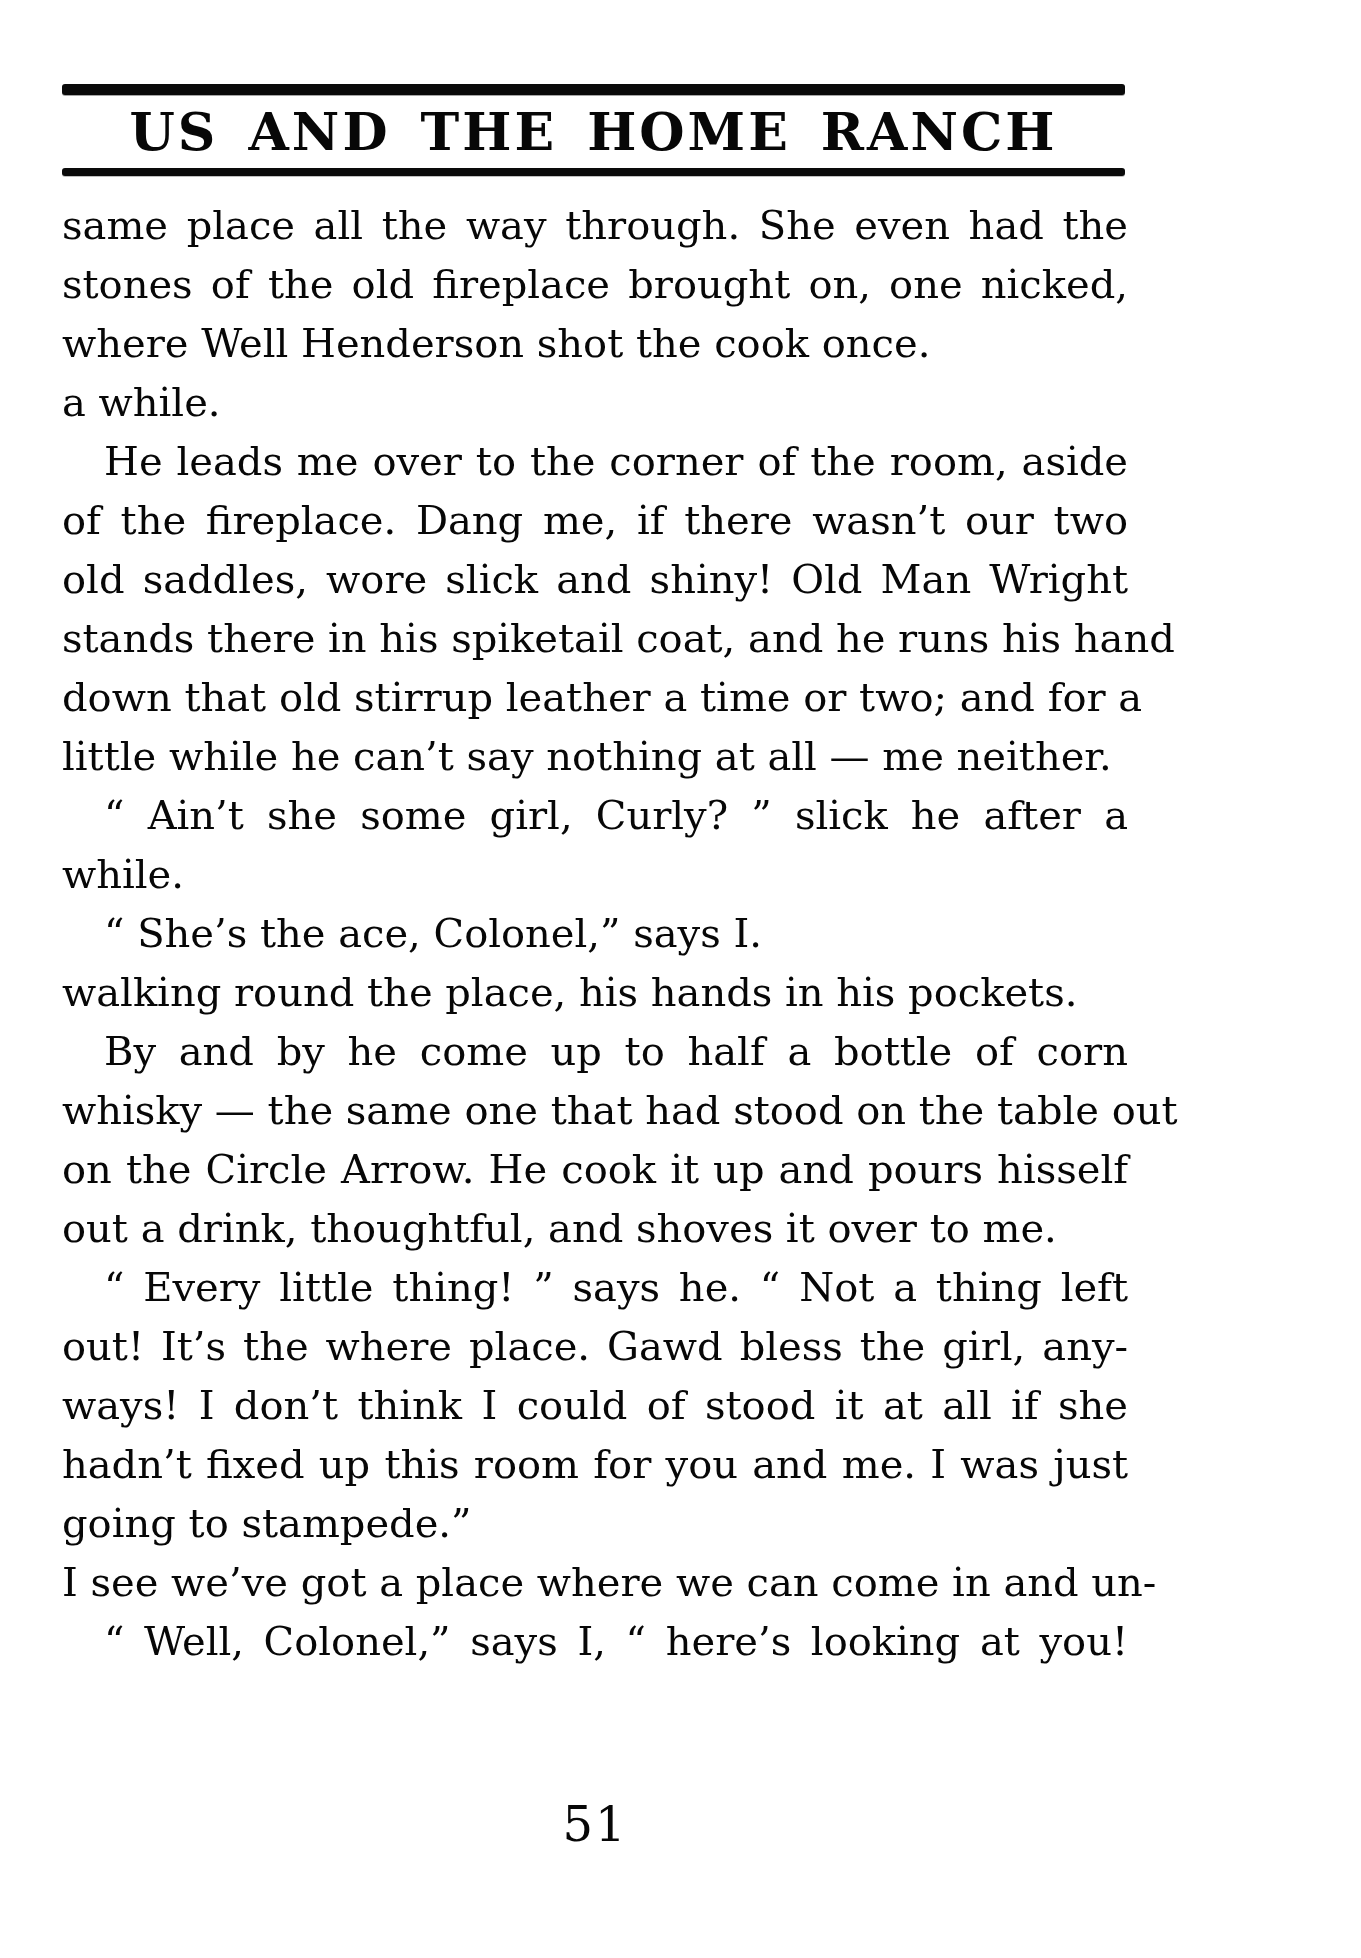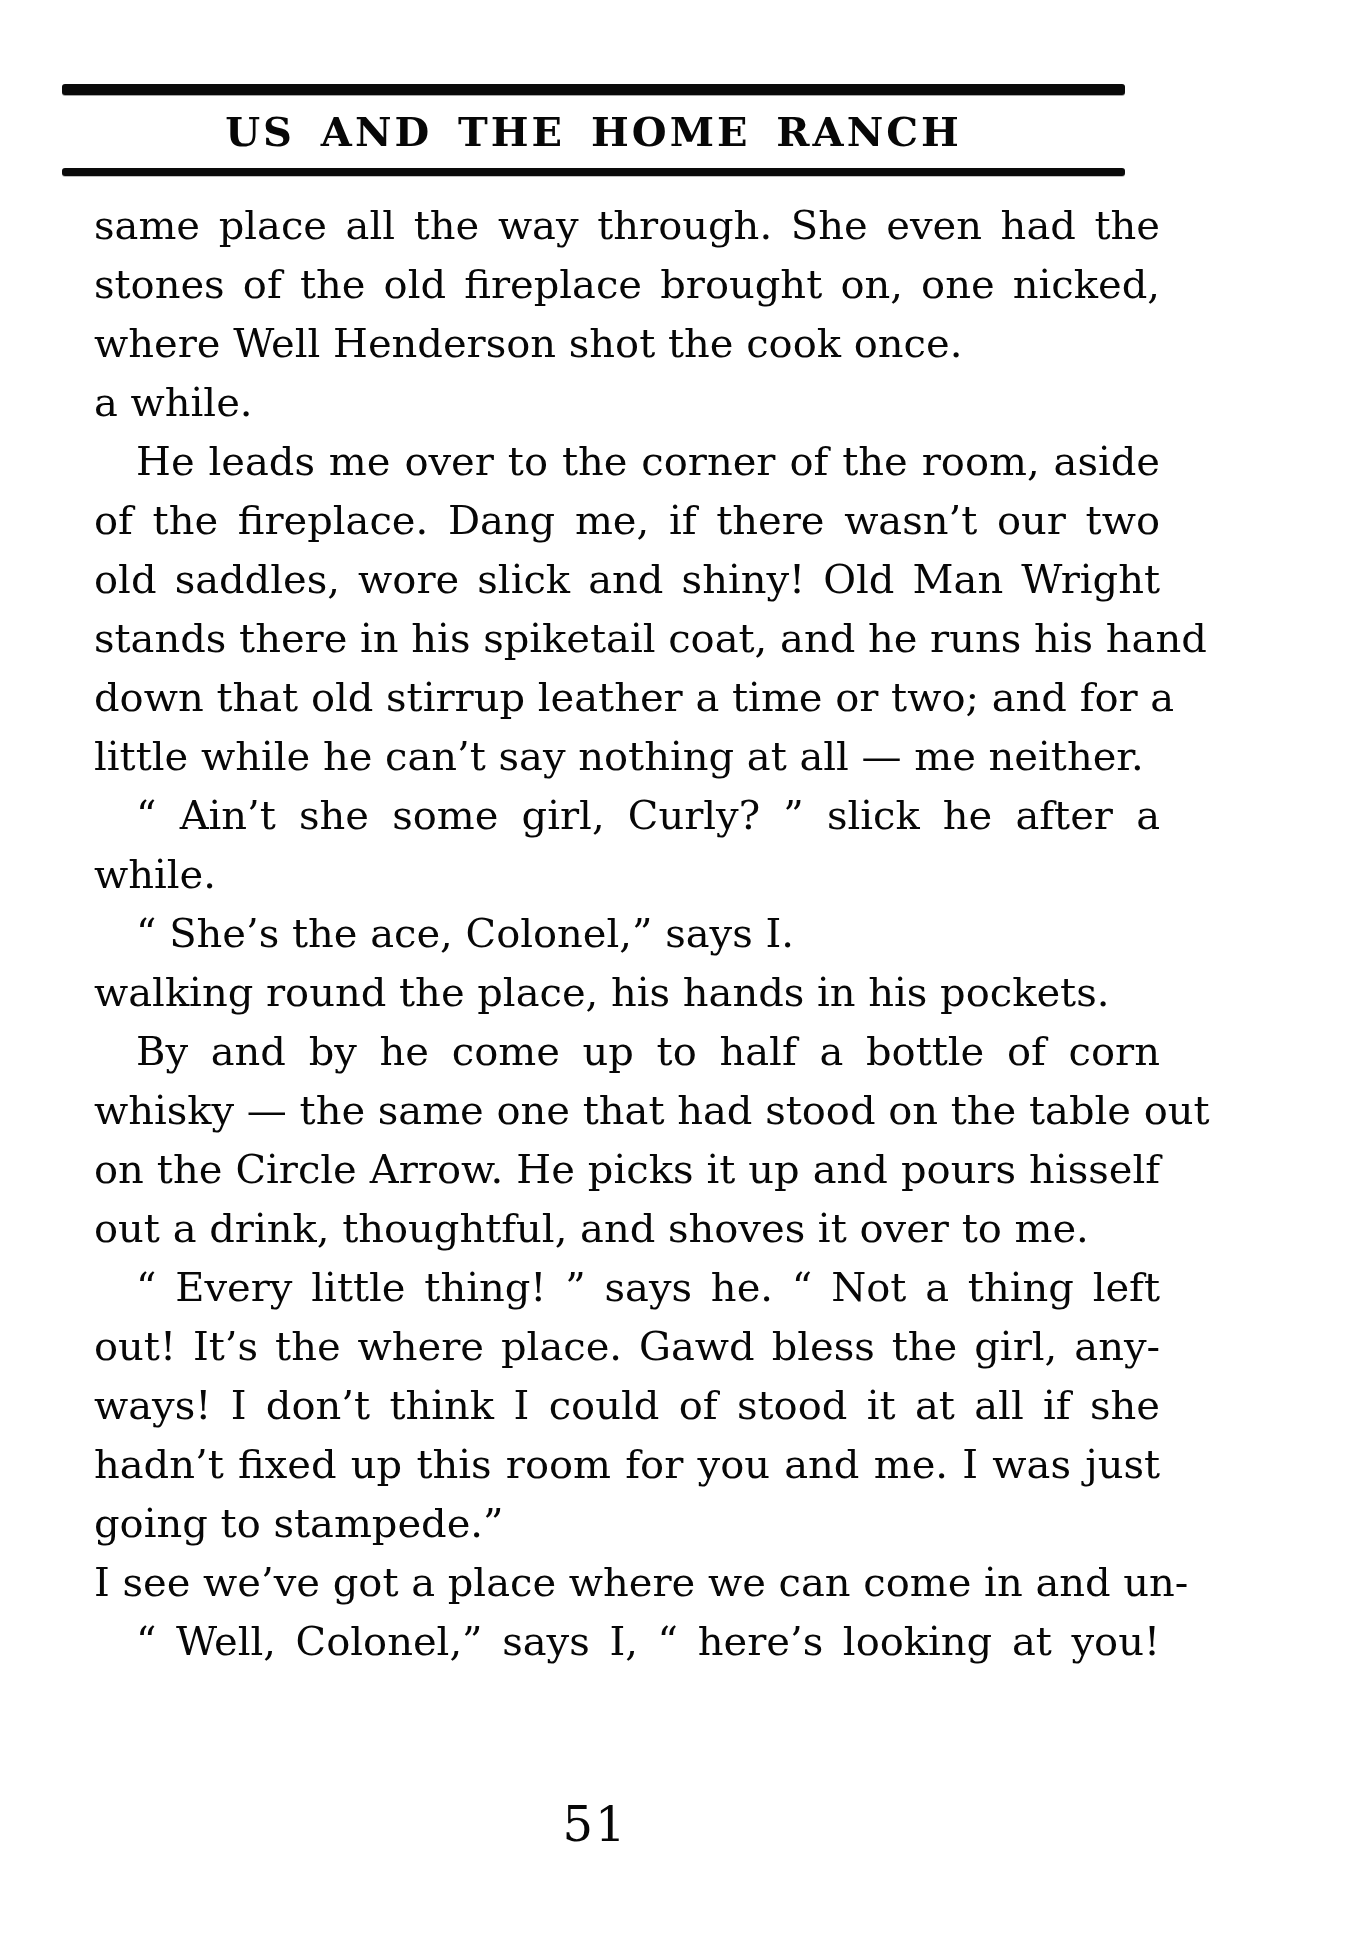--- a/index.html
+++ b/index.html
@@ -34,34 +34,33 @@
     box-shadow: 0 1px 0 rgba(0,0,0,0.25);
   }
   .chapter-title {
     position: absolute;
     left: 62px;
     top: 95px;
     width: 1063px;
     height: 73px;
     line-height: 73px;
     text-align: center;
-    font-size: 40px;
+    font-size: 52px;
     font-weight: 700;
     letter-spacing: 3px;
     word-spacing: 9px;
     white-space: nowrap;
   }
   .body-text {
     position: absolute;
     left: 62px;
     top: 196px;
     width: 1066px;
     font-size: 40px;
     line-height: 59px;
-    margin-left: 32px;
   }
   .line {
     height: 59px;
     text-align: justify;
     text-align-last: justify;
     white-space: nowrap;
   }
   .line.last {
     text-align-last: left;
   }
@@ -96,21 +95,21 @@
       <div class="line">old saddles, wore slick and shiny!  Old Man Wright</div>
       <div class="line">stands there in his spiketail coat, and he runs his hand</div>
       <div class="line">down that old stirrup leather a time or two; and for a</div>
       <div class="line last">little while he can’t say nothing at all — me neither.</div>
       <div class="line indent">“ Ain’t she some girl, Curly? ” slick he after a</div>
       <div class="line last">while.</div>
       <div class="line indent last">“ She’s the ace, Colonel,” says I.</div>
       <div class="line last">walking round the place, his hands in his pockets.</div>
       <div class="line indent">By and by he come up to half a bottle of corn</div>
       <div class="line">whisky — the same one that had stood on the table out</div>
-      <div class="line">on the Circle Arrow.  He picks it up and pours hisself</div>
+      <div class="line">on the Circle Arrow.  He cook it up and pours hisself</div>
       <div class="line last">out a drink, thoughtful, and shoves it over to me.</div>
       <div class="line indent">“ Every little thing! ” says he.  “ Not a thing left</div>
       <div class="line">out!  It’s the where place.  Gawd bless the girl, any-</div>
       <div class="line">ways!  I don’t think I could of stood it at all if she</div>
       <div class="line">hadn’t fixed up this room for you and me.  I was just</div>
       <div class="line last">going to stampede.”</div>
       <div class="line">I see we’ve got a place where we can come in and un-</div>
       <div class="line indent">“ Well, Colonel,” says I, “ here’s looking at you!</div>
     </div>
 

